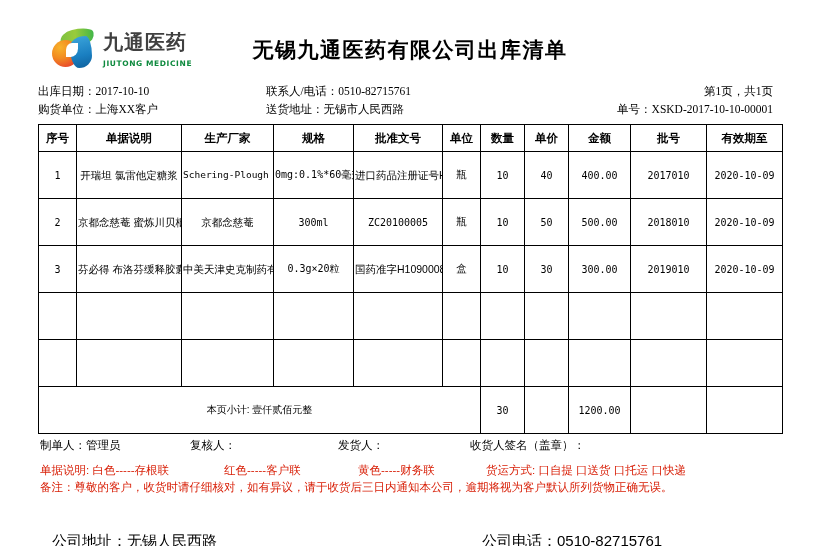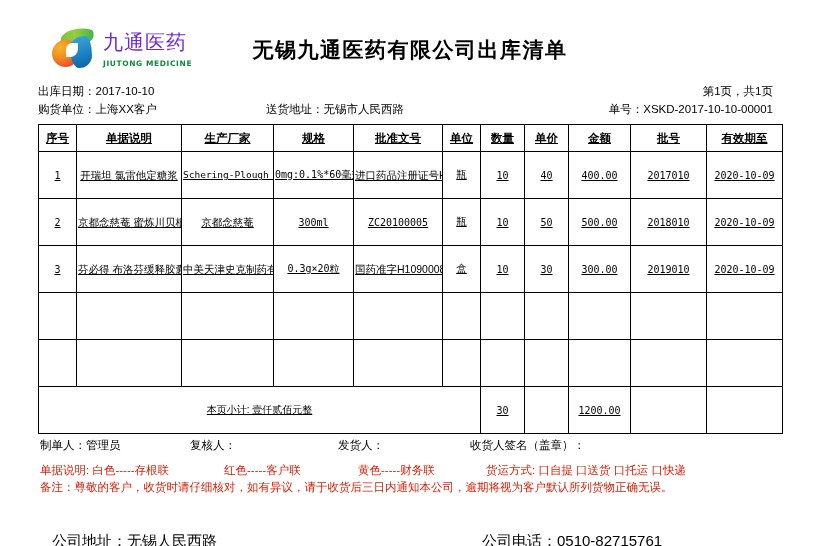--- a/index.html
+++ b/index.html
@@ -76,23 +76,23 @@
     background: #ffffff;
     border-radius: 50% 0 60% 0;
   }
   .logo-text {
     margin-left: 5px;
     line-height: 1;
   }
   .logo-cn {
     font-family: "DejaVu Sans", sans-serif;
     font-size: 20px;
-    font-weight: 400;
+    font-weight: 700;
     letter-spacing: 1px;
-    color: #6d28d9;
+    color: #404040;
   }
   .logo-en {
     font-family: "DejaVu Sans", sans-serif;
     font-size: 7.5px;
     font-weight: 700;
     letter-spacing: 0.6px;
     color: #0e8a3e;
     margin-top: 8px;
   }
   .doc-title {
@@ -107,20 +107,21 @@
     letter-spacing: 1.5px;
   }
 
   
   .meta {
     position: absolute;
     left: 38px;
     right: 32px;
     top: 82px;
     font-size: 11.5px;
+    font-family: Liberation Serif, serif;
   }
   .meta-row {
     position: relative;
     height: 18px;
     line-height: 18px;
   }
   .meta-left { position: absolute; left: 0; top: 0; }
   .meta-mid  { position: absolute; left: 228px; top: 0; }
   .meta-right{ position: absolute; right: 15px; top: 0; text-align: right; }
 
@@ -129,21 +130,20 @@
     position: absolute;
     left: 38px;
     top: 124px;
     width: 744px;
   }
   table.grid {
     width: 100%;
     border-collapse: collapse;
     table-layout: fixed;
     font-size: 10.5px;
-    text-decoration: underline;
   }
   table.grid td, table.grid th {
     border: 1px solid #000000;
     text-align: center;
     vertical-align: middle;
     padding: 0 1px;
     overflow: hidden;
     white-space: nowrap;
   }
   table.grid thead th {
@@ -260,20 +260,21 @@
         <div class="logo-cn">九通医药</div>
         <div class="logo-en">JIUTONG MEDICINE</div>
       </div>
     </div>
     <div class="doc-title">无锡九通医药有限公司出库清单</div>
   </div>
 
   <div class="meta">
     <div class="meta-row">
       <span class="meta-left">出库日期：2017-10-10</span>
+      <span class="meta-mid">联系人/电话：0510-82715761</span>
       <span class="meta-right">第1页，共1页</span>
     </div>
     <div class="meta-row">
       <span class="meta-left">购货单位：上海XX客户</span>
       <span class="meta-mid">送货地址：无锡市人民西路</span>
       <span class="meta-right">单号：XSKD-2017-10-10-00001</span>
     </div>
   </div>
 
   <div class="tbl-wrap">

